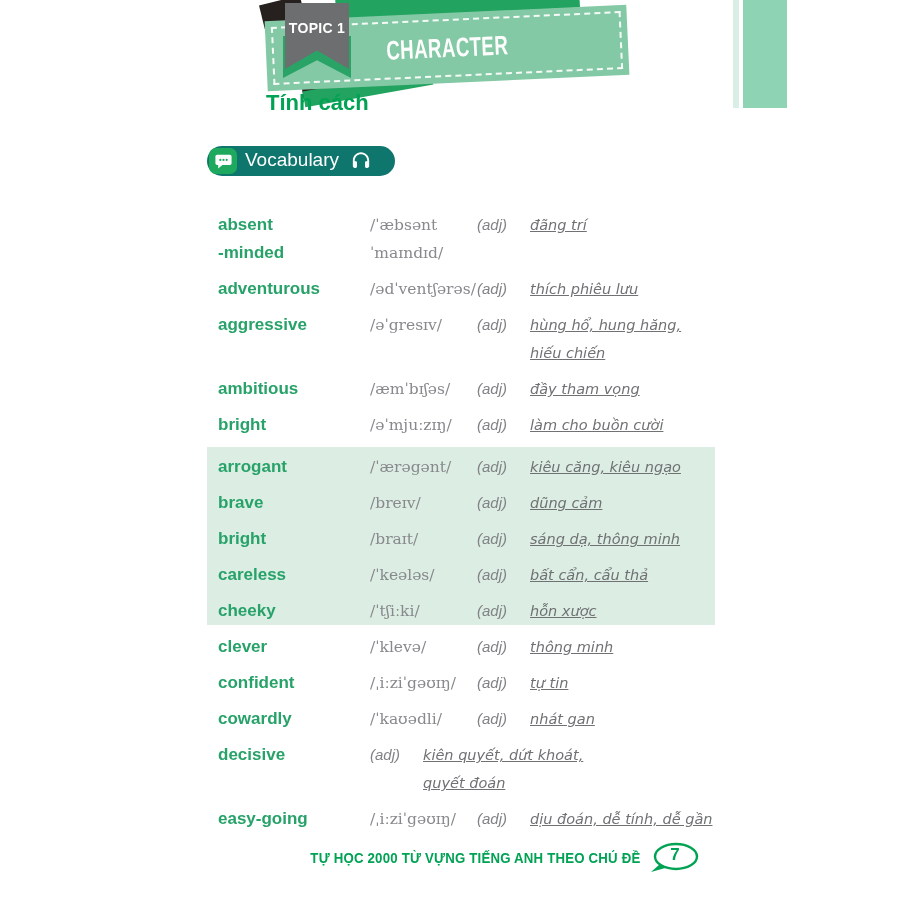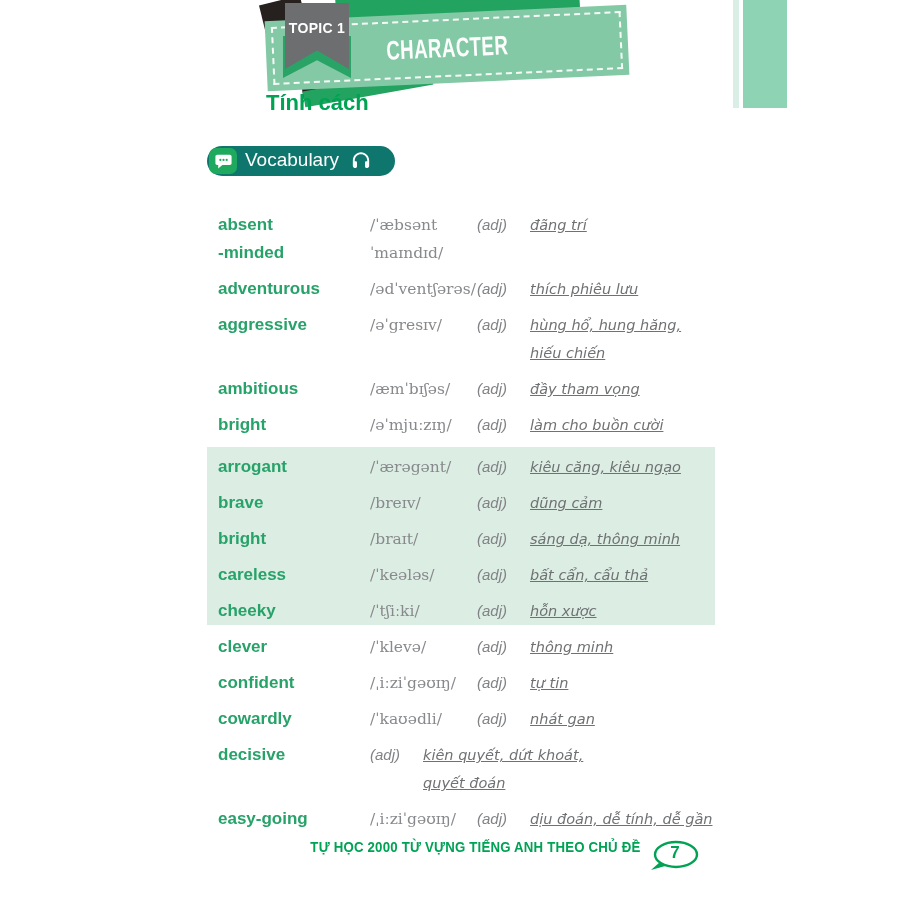--- a/index.html
+++ b/index.html
@@ -58,21 +58,21 @@
   .i{width:107px;color:#87898c;font-size:15.5px;
      font-family:"DejaVu Serif","DejaVu Sans",serif;white-space:pre-line;}
   .p{width:53px;color:#808285;font-size:15px;font-style:italic;
      font-family:Liberation Sans, sans-serif;}
   .m{width:185px;color:#6f7173;font-size:14.5px;font-style:italic;
      font-family:"DejaVu Sans","Liberation Sans",sans-serif;text-decoration:underline;}
   .hl{background:#dcede4;padding-top:6px;margin-bottom:6px;}
 
   
   .footer{position:absolute;left:0;top:840px;width:700px;height:36px;
-    display:flex;justify-content:flex-end;}
+    display:flex;align-items:center;justify-content:flex-end;}
   .footer-text{color:#00a254;font-weight:bold;font-size:13.5px;letter-spacing:.2px;
     transform:scale(.98,1.08);white-space:nowrap;}
   .page-badge{position:relative;width:50px;height:32px;margin-left:6px;}
   .page-badge svg{position:absolute;inset:0;}
   .page-num{position:absolute;left:0;top:3px;width:50px;text-align:center;
     color:#00a254;font-weight:bold;font-size:17px;}
 </style>
 </head>
 <body>
 

